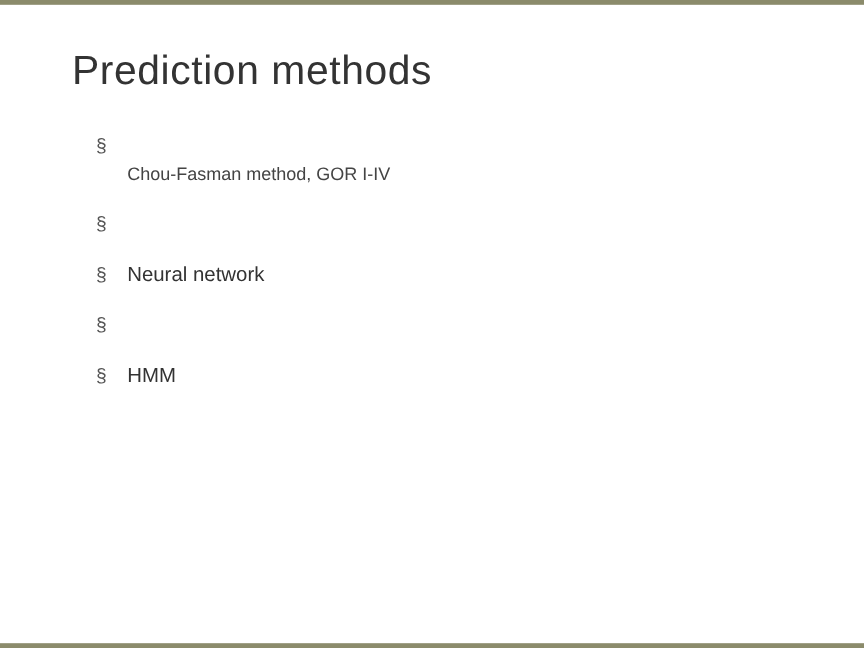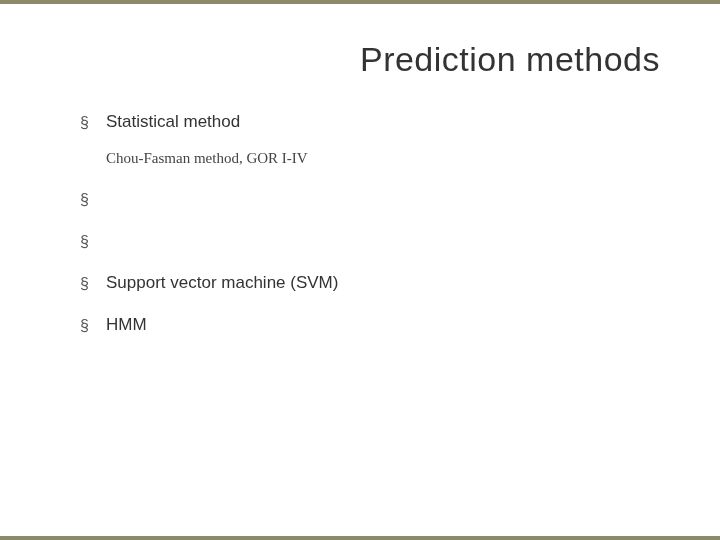--- a/index.html
+++ b/index.html
@@ -40,21 +40,21 @@
       height: 4px;
       background: #8B8B6B;
       position: absolute;
       bottom: 0;
       left: 0;
     }
 
     .title-area {
       padding-top: 40px;
       padding-bottom: 30px;
-      text-align: right;
+      text-align: left;
     }
 
     .title {
       font-size: 34px;
       font-weight: normal;
       color: #333333;
       letter-spacing: 0.5px;
     }
 
     .content-area {
@@ -86,22 +86,21 @@
       margin-top: 2px;
       flex-shrink: 0;
       width: 14px;
     }
 
     .bullet-sub {
       font-size: 15px;
       color: #444444;
       line-height: 1.5;
       padding-left: 26px;
-      margin-top: 12px;
-      font-family: Liberation Serif, serif;
+      margin-top: 0px;
     }
 
     .spacer {
       height: 6px;
     }
   </style>
 </head>
 <body>
 
 <div class="slide">
@@ -109,47 +108,46 @@
 
   <div class="title-area">
     <h1 class="title">Prediction methods</h1>
   </div>
 
   <div class="content-area">
 
     <div class="bullet-group">
       <div class="bullet-main">
         <span class="bullet-icon">§</span>
-        <span>Statistical method</span>
       </div>
       <div class="bullet-sub">Chou-Fasman method, GOR I-IV</div>
     </div>
 
     <div class="spacer"></div>
 
     <div class="bullet-group">
       <div class="bullet-main">
         <span class="bullet-icon">§</span>
       </div>
     </div>
 
     <div class="spacer"></div>
 
     <div class="bullet-group">
       <div class="bullet-main">
         <span class="bullet-icon">§</span>
+        <span>Neural network</span>
       </div>
     </div>
 
     <div class="spacer"></div>
 
     <div class="bullet-group">
       <div class="bullet-main">
         <span class="bullet-icon">§</span>
-        <span>Support vector machine (SVM)</span>
       </div>
     </div>
 
     <div class="spacer"></div>
 
     <div class="bullet-group">
       <div class="bullet-main">
         <span class="bullet-icon">§</span>
         <span>HMM</span>
       </div>

